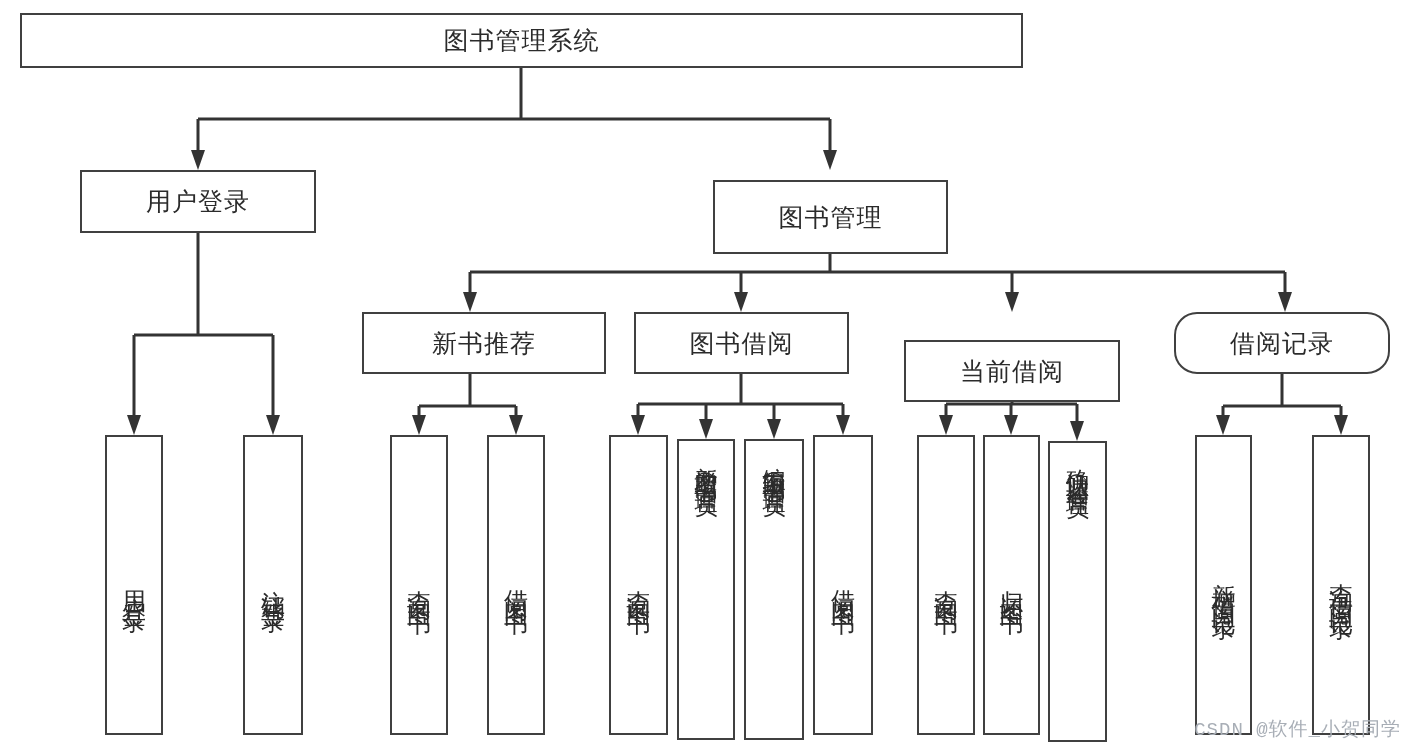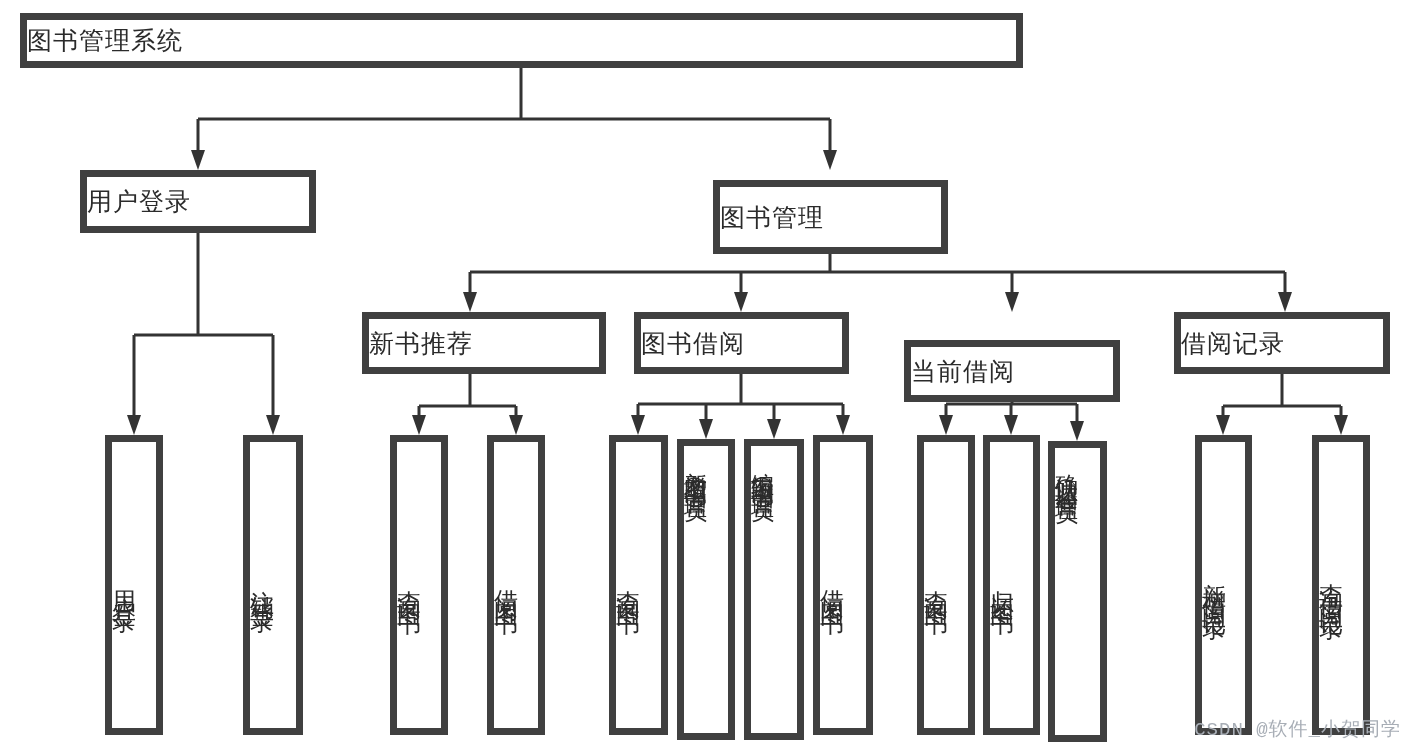--- a/index.html
+++ b/index.html
@@ -3,22 +3,22 @@
 <meta charset="utf-8">
 <style>
   html,body{margin:0;padding:0;background:#ffffff;}
   .canvas{
     position:relative;width:1405px;height:747px;background:#ffffff;
     font-family:"Liberation Sans",sans-serif;overflow:hidden;
   }
   .wires{position:absolute;left:0;top:0;width:1405px;height:747px;}
   .node{
     position:absolute;box-sizing:border-box;background:#ffffff;
-    border:7px solid #404040;color:#2b2b2b;
-    display:flex;align-items:center;justify-content:flex-start;
+    border:2px solid #404040;color:#2b2b2b;
+    display:flex;align-items:center;justify-content:center;
     font-size:25px;letter-spacing:1px;white-space:nowrap;
   }
   .node.vert{font-size:24px;}
   .node.vert .vtxt{
     writing-mode:vertical-rl;text-orientation:mixed;
     letter-spacing:7px;line-height:1;
   }
   .node.vert.dense .vtxt{letter-spacing:4px;font-size:23px;}
   .node.vert.dense{align-items:flex-start;padding-top:8px;}
   .watermark{
@@ -76,21 +76,21 @@
 
   <div class="node" style="left:362px;top:312px;width:244px;height:62px;">
     <span>新书推荐</span>
   </div>
   <div class="node" style="left:634px;top:312px;width:215px;height:62px;">
     <span>图书借阅</span>
   </div>
   <div class="node" style="left:904px;top:312px;width:216px;height:62px;margin-top:28px;">
     <span>当前借阅</span>
   </div>
-  <div class="node" style="left:1174px;top:312px;width:216px;height:62px;">
+  <div class="node" style="left:1174px;top:312px;width:216px;height:62px;border-radius:23px;">
     <span>借阅记录</span>
   </div>
 
   <div class="node vert" style="left:105px;top:435px;width:58px;height:300px;">
     <span class="vtxt">用户登录</span>
   </div>
   <div class="node vert" style="left:243px;top:435px;width:60px;height:300px;">
     <span class="vtxt">注销登录</span>
   </div>
 

